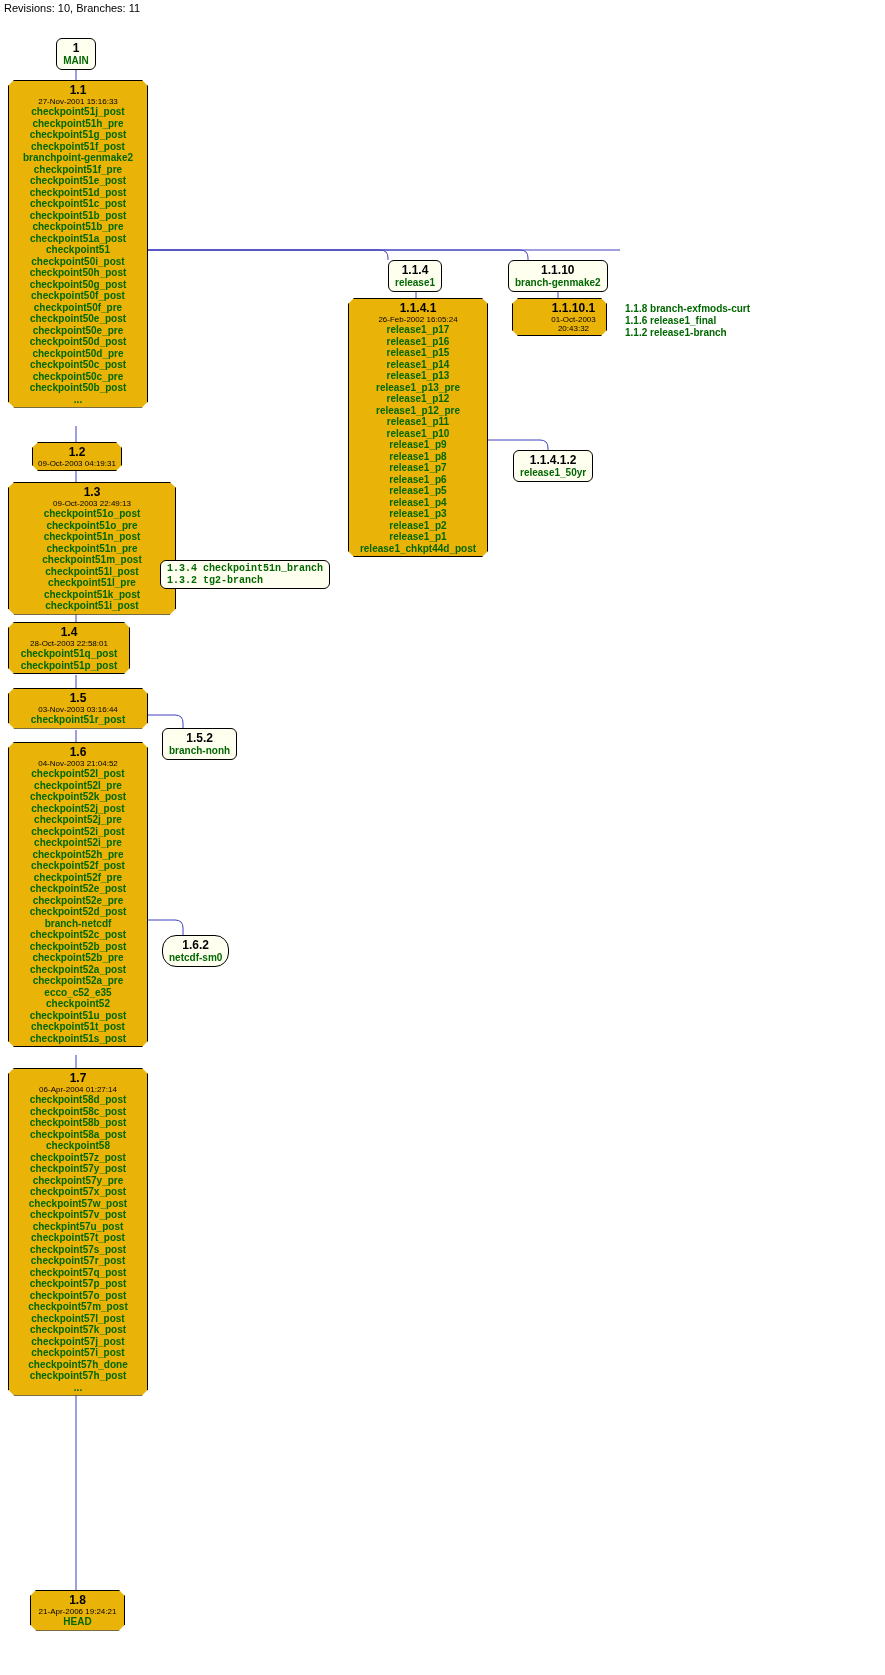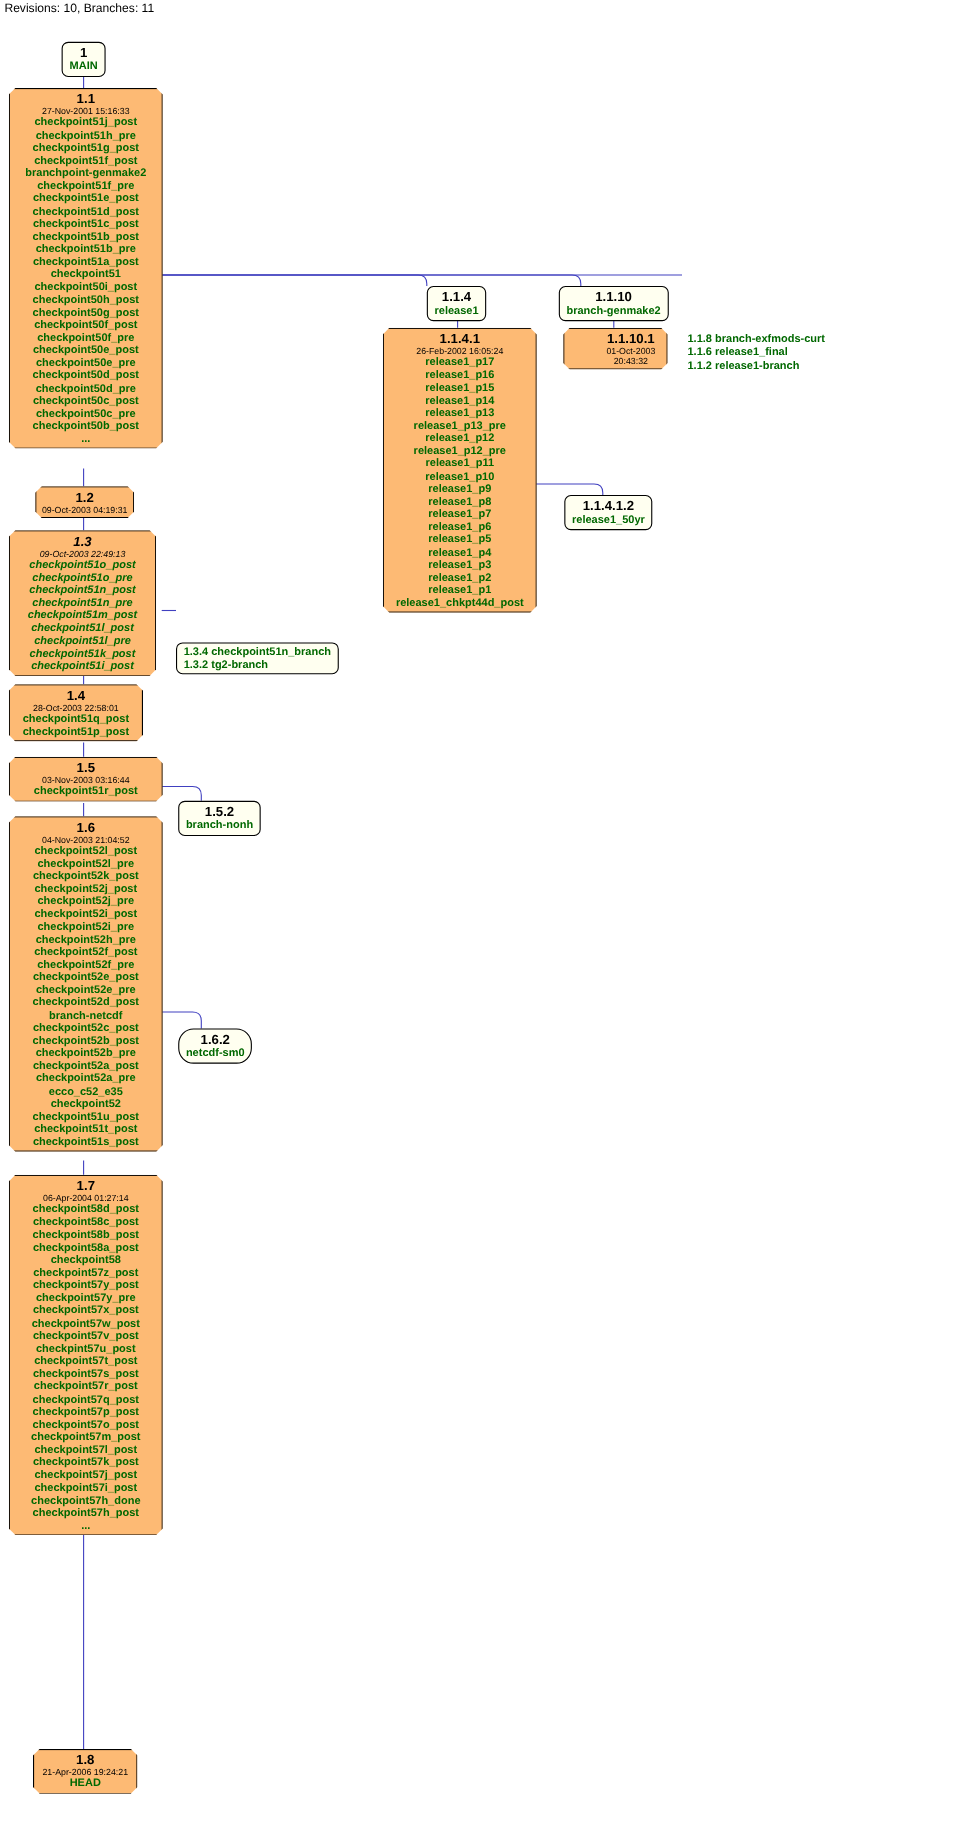--- a/index.html
+++ b/index.html
@@ -42,21 +42,21 @@
     color: #006800;
     font-weight: bold;
     line-height: 1.15;
   }
   .node .ellipsis {
     font-size: 10px;
     color: #006800;
     font-weight: bold;
   }
   .box-oct {
-    background: #fdba74;
+    background: #eab308;
     border: 1px solid #000;
     clip-path: polygon(6px 0, calc(100% - 6px) 0, 100% 6px, 100% calc(100% - 6px), calc(100% - 6px) 100%, 6px 100%, 0 calc(100% - 6px), 0 6px);
     padding: 2px 4px;
   }
   .box-yellow {
     background: #fffff0;
     border: 1px solid #000;
     border-radius: 6px;
     padding: 2px 6px;
   }
@@ -210,37 +210,37 @@
   <div class="node box-oct" style="left:512px; top:298px; width:95px;padding-left:32px;">
     <div class="rev">1.1.10.1</div>
     <div class="timestamp">01-Oct-2003 20:43:32</div>
   </div>
 
   <div class="node box-oct" style="left:32px; top:442px; width:90px;">
     <div class="rev">1.2</div>
     <div class="timestamp">09-Oct-2003 04:19:31</div>
   </div>
 
-  <div class="node box-oct" style="left:8px; top:482px; width:134px;font-style:italic;">
+  <div class="node box-oct" style="left:8px; top:482px; width:168px;">
     <div class="rev">1.3</div>
     <div class="timestamp">09-Oct-2003 22:49:13</div>
     <div id="r13-tags">
         <div class="tag">checkpoint51o_post</div>
         <div class="tag">checkpoint51o_pre</div>
         <div class="tag">checkpoint51n_post</div>
         <div class="tag">checkpoint51n_pre</div>
         <div class="tag">checkpoint51m_post</div>
         <div class="tag">checkpoint51l_post</div>
         <div class="tag">checkpoint51l_pre</div>
         <div class="tag">checkpoint51k_post</div>
         <div class="tag">checkpoint51i_post</div>
       </div>
   </div>
 
-  <div class="node box-yellow" style="left:160px; top:584px; text-align:left;">
+  <div class="node box-yellow" style="left:160px; top:560px; text-align:left;font-family:Liberation Mono, monospace;">
     <div class="branchlabel">1.3.4 checkpoint51n_branch</div>
     <div class="branchlabel">1.3.2 tg2-branch</div>
   </div>
 
   <div class="node box-oct" style="left:8px; top:622px; width:122px;">
     <div class="rev">1.4</div>
     <div class="timestamp">28-Oct-2003 22:58:01</div>
     <div id="r14-tags">
         <div class="tag">checkpoint51q_post</div>
         <div class="tag">checkpoint51p_post</div>

